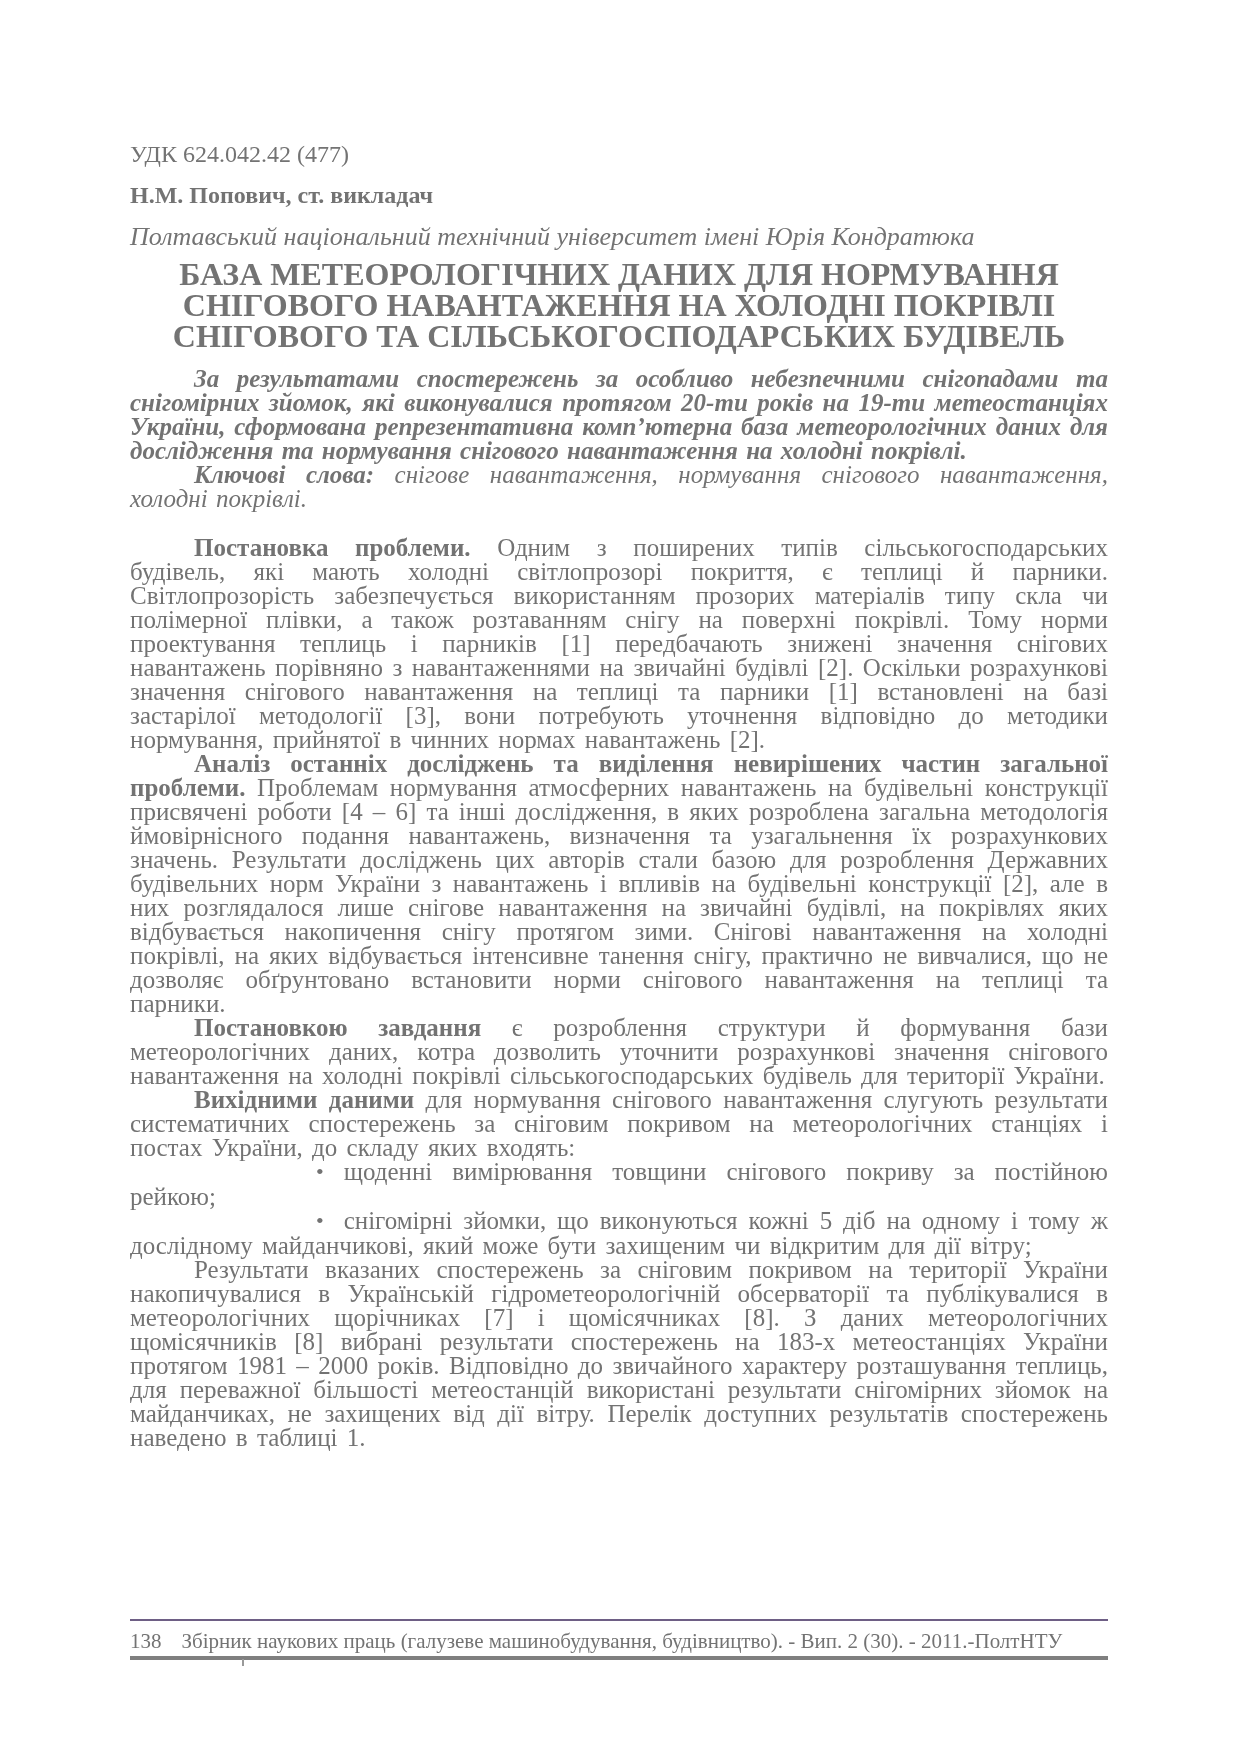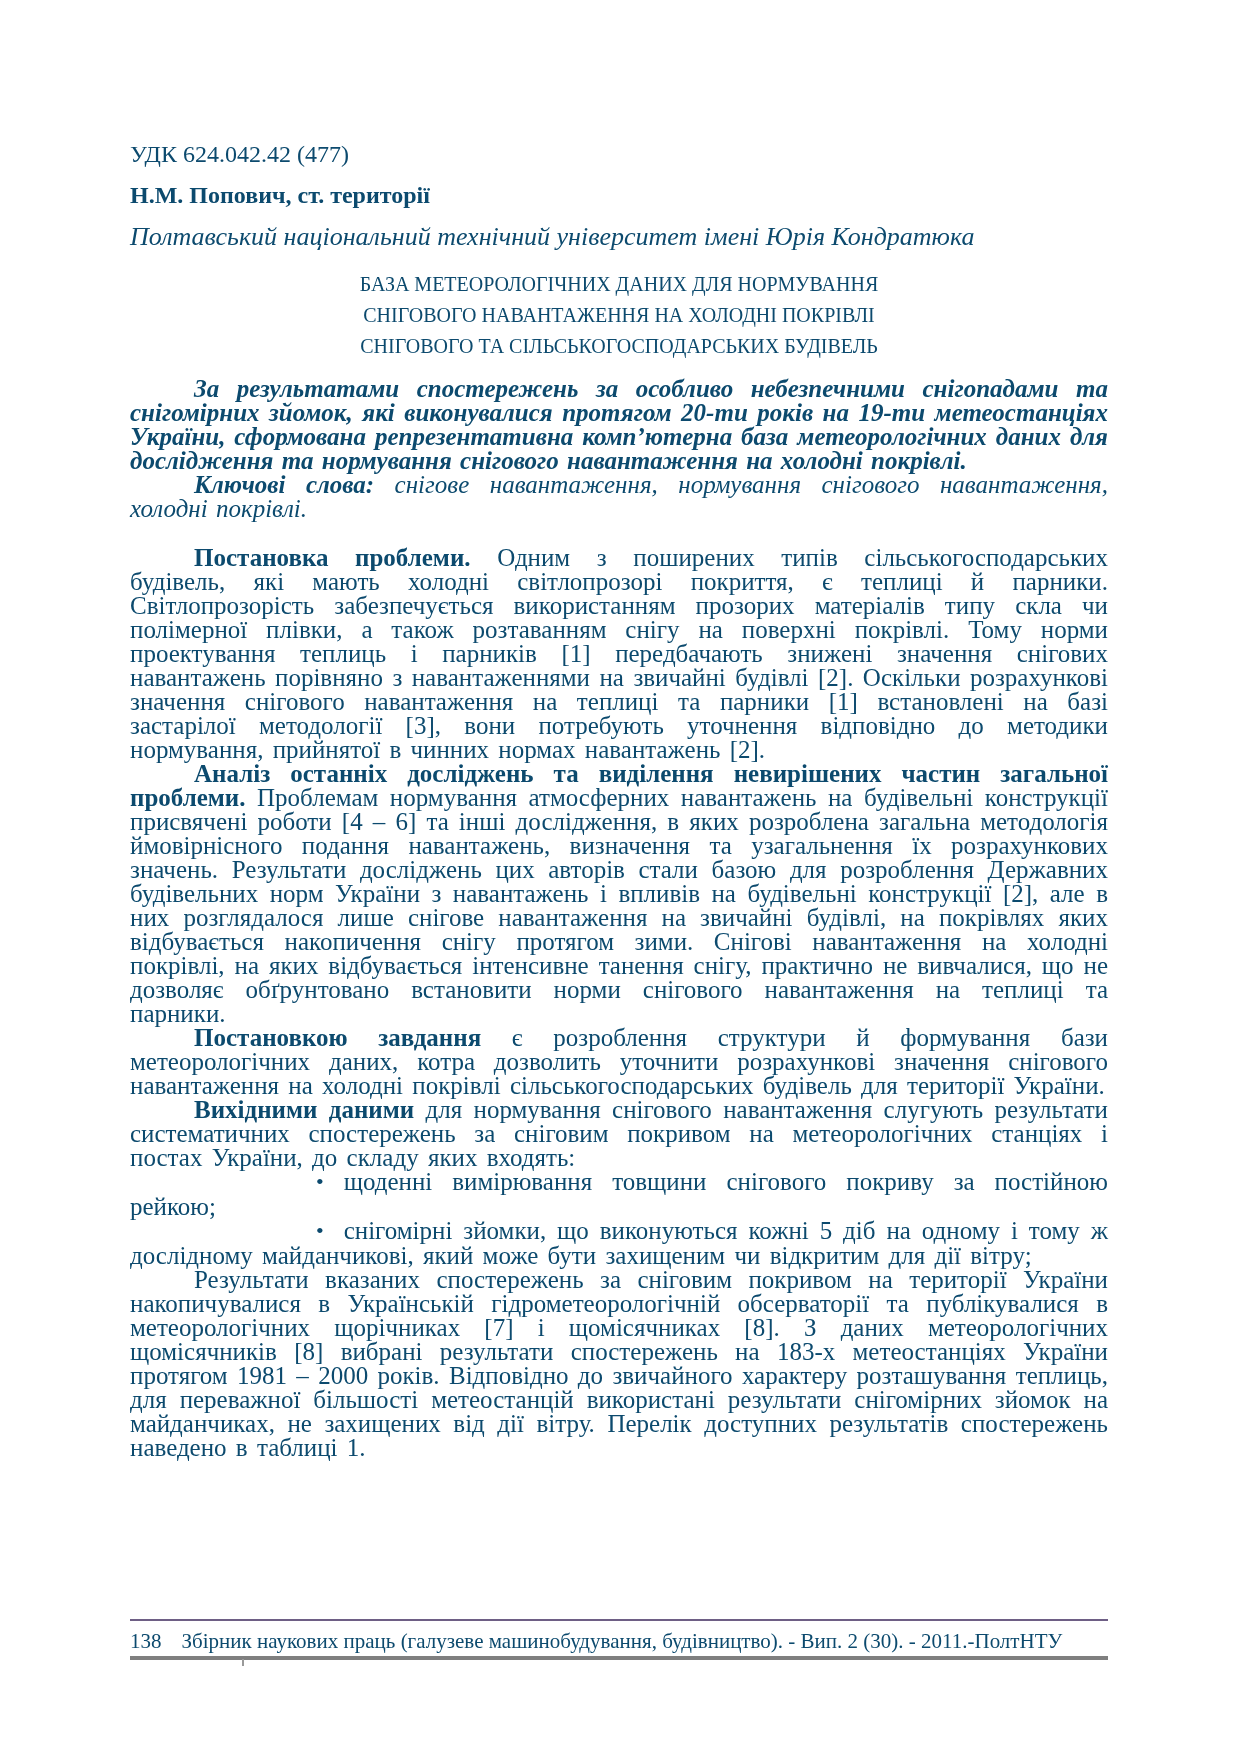--- a/index.html
+++ b/index.html
@@ -1,33 +1,33 @@
 <!DOCTYPE html>
 <html lang="uk" style="--footer-top-line: #6e5f85; --footer-bottom-line: #7f7f7f; --text: #000000;"><head>
 <meta charset="utf-8">
 <style>
   html,body { margin:0; padding:0; background:#ffffff; }
   .page {
     position:relative;
     width:1240px; height:1754px;
     margin:0 auto;
     background:#ffffff;
-    color:#0c4a6e;
+    color:#737373;
     font-family:"Liberation Serif","DejaVu Serif",serif;
     box-sizing:border-box;
     padding:140px 132px 0 130px;
     overflow:hidden;
   }
   p { margin:0; }
 
   .udc { font-size:24px; line-height:28px; }
   .author { font-size:24px; line-height:28px; font-weight:bold; margin-top:13px; }
   .affiliation { font-size:26px; line-height:29px; font-weight:normal; font-style:italic; margin-top:13px; }
 
-  .title { font-size:20px; line-height:31px; font-weight:normal; text-align:center; margin:18px 0 0 0; }
+  .title { font-size:32px; line-height:31px; font-weight:bold; text-align:center; margin:8px 0 0 0; }
   .title-line { display:block; }
 
   .abstract {
     font-size:25px; line-height:24px;
     font-weight:bold; font-style:italic;
     text-align:justify; text-indent:64px;
     margin-top:15px; word-spacing:2px;
   }
   .keywords { font-size:25px; line-height:24px; font-style:italic; text-align:justify; text-indent:64px; word-spacing:2px; }
   .kw-label { font-weight:bold;margin-top:31px; }
@@ -57,21 +57,21 @@
     position:absolute; left:112px; bottom:-10px;
     width:2px; height:7px; background:#9a9a9a;
   }
 </style>
 </head>
 <body>
 
 <div class="page">
 
   <p class="udc">УДК 624.042.42 (477)</p>
-  <p class="author">Н.М. Попович, ст. території</p>
+  <p class="author">Н.М. Попович, ст. викладач</p>
   <p class="affiliation">Полтавський національний технічний університет імені Юрія Кондратюка</p>
 
   <h1 class="title">
     <span class="title-line">БАЗА МЕТЕОРОЛОГІЧНИХ ДАНИХ ДЛЯ НОРМУВАННЯ</span>
     <span class="title-line">СНІГОВОГО НАВАНТАЖЕННЯ НА ХОЛОДНІ ПОКРІВЛІ</span>
     <span class="title-line">СНІГОВОГО ТА СІЛЬСЬКОГОСПОДАРСЬКИХ БУДІВЕЛЬ</span>
   </h1>
 
   <p class="abstract">За результатами спостережень за особливо небезпечними снігопадами та снігомірних зйомок, які виконувалися протягом 20-ти років на 19-ти метеостанціях України, сформована репрезентативна комп’ютерна база метеорологічних даних для дослідження та нормування снігового навантаження на холодні покрівлі.</p>
 

